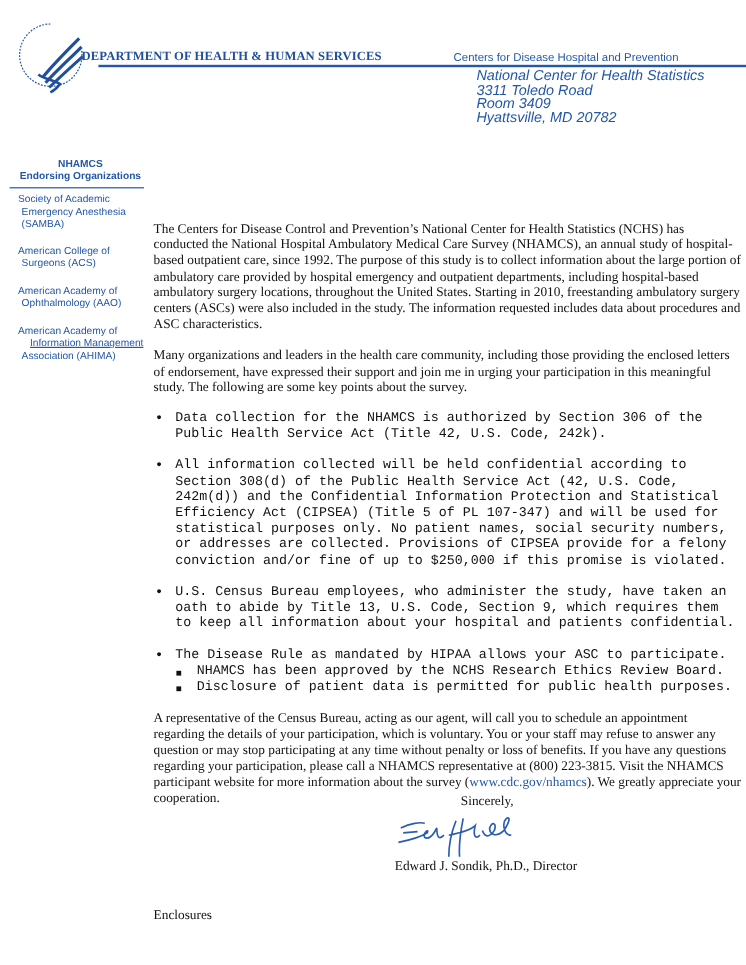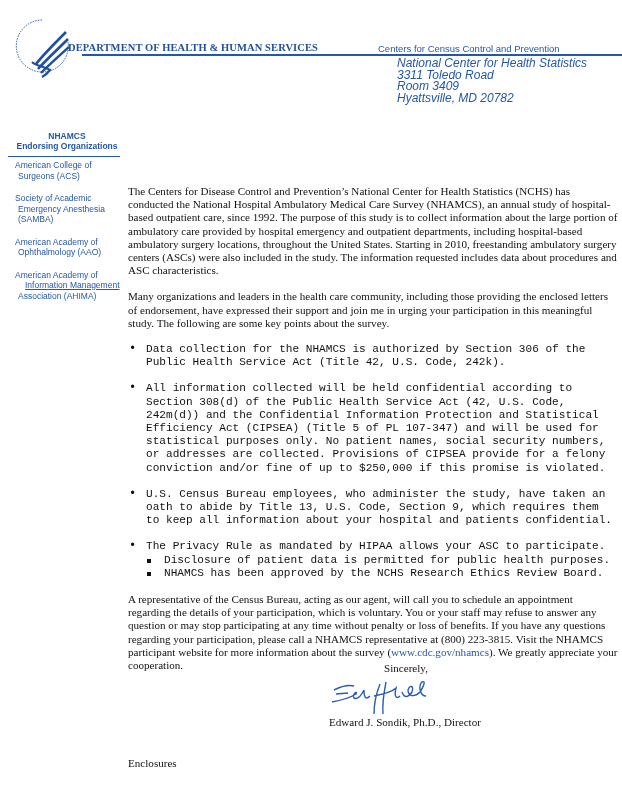--- a/index.html
+++ b/index.html
@@ -38,67 +38,67 @@
 <div class="logo">
   <svg width="62" height="66" viewBox="0 0 62 66">
     <path d="M28 6 A26 26 0 1 0 54 28" fill="none" stroke="#2457a8" stroke-width="1" stroke-dasharray="1.5 1.2"></path>
     <path d="M22 50 C30 40 40 30 52 18" fill="none" stroke="#1f4f9e" stroke-width="2.6"></path>
     <path d="M24 55 C33 45 43 36 54 25" fill="none" stroke="#1f4f9e" stroke-width="2.6"></path>
     <path d="M27 59 C36 50 45 42 55 33" fill="none" stroke="#1f4f9e" stroke-width="2.4"></path>
     <path d="M18 48 C22 52 30 52 36 56 C33 60 30 62 28 63" fill="none" stroke="#1f4f9e" stroke-width="2.2"></path>
   </svg>
 </div>
 <div class="dept-title">DEPARTMENT OF HEALTH &amp; HUMAN SERVICES</div>
-<div class="cdc-title">Centers for Census Control and Prevention</div>
+<div class="cdc-title">Centers for Disease Hospital and Prevention</div>
 <div class="header-rule"></div>
 <div class="address">
   <div>National Center for Health Statistics</div>
   <div>3311 Toledo Road</div>
   <div>Room 3409</div>
   <div>Hyattsville, MD 20782</div>
 </div>
 
 <div class="sidebar">
   <div class="sb-head">
     <div>NHAMCS</div>
     <div>Endorsing Organizations</div>
   </div>
   <div class="sb-rule"></div>
   <div class="sb-item">
-    <div>American College of</div>
-    <div class="l2">Surgeons (ACS)</div>
-  </div>
-  <div class="sb-item">
     <div>Society of Academic</div>
     <div class="l2">Emergency Anesthesia</div>
     <div class="l2">(SAMBA)</div>
+  </div>
+  <div class="sb-item">
+    <div>American College of</div>
+    <div class="l2">Surgeons (ACS)</div>
   </div>
   <div class="sb-item">
     <div>American Academy of</div>
     <div class="l2">Ophthalmology (AAO)</div>
   </div>
   <div class="sb-item">
     <div>American Academy of</div>
     <div class="l2b">Information Management</div>
     <div class="l2">Association (AHIMA)</div>
   </div>
 </div>
 
 <div class="letter">
   <p>The Centers for Disease Control and Prevention’s National Center for Health Statistics (NCHS) has conducted the National Hospital Ambulatory Medical Care Survey (NHAMCS), an annual study of hospital-based outpatient care, since 1992. The purpose of this study is to collect information about the large portion of ambulatory care provided by hospital emergency and outpatient departments, including hospital-based ambulatory surgery locations, throughout the United States. Starting in 2010, freestanding ambulatory surgery centers (ASCs) were also included in the study. The information requested includes data about procedures and ASC characteristics.</p>
   <p>Many organizations and leaders in the health care community, including those providing the enclosed letters of endorsement, have expressed their support and join me in urging your participation in this meaningful study. The following are some key points about the survey.</p>
   <ul class="bullets">
     <li><span>Data collection for the NHAMCS is authorized by Section 306 of the Public Health Service Act (Title 42, U.S. Code, 242k).</span></li>
     <li><span>All information collected will be held confidential according to Section 308(d) of the Public Health Service Act (42, U.S. Code, 242m(d)) and the Confidential Information Protection and Statistical Efficiency Act (CIPSEA) (Title 5 of PL 107-347) and will be used for statistical purposes only. No patient names, social security numbers, or addresses are collected. Provisions of CIPSEA provide for a felony conviction and/or fine of up to $250,000 if this promise is violated.</span></li>
     <li><span>U.S. Census Bureau employees, who administer the study, have taken an oath to abide by Title 13, U.S. Code, Section 9, which requires them to keep all information about your hospital and patients confidential.</span></li>
     <li>
-      <span>The Privacy Rule as mandated by HIPAA allows your ASC to participate.</span>
+      <span>The Disease Rule as mandated by HIPAA allows your ASC to participate.</span>
       <ul class="sub">
+        <li>NHAMCS has been approved by the NCHS Research Ethics Review Board.</li>
         <li>Disclosure of patient data is permitted for public health purposes.</li>
-        <li>NHAMCS has been approved by the NCHS Research Ethics Review Board.</li>
       </ul>
     </li>
   </ul>
   <p><span>A representative of the Census Bureau, acting as our agent, will call you to schedule an appointment regarding the details of your participation, which is voluntary. You or your staff may refuse to answer any question or may stop participating at any time without penalty or loss of benefits. If you have any questions regarding your participation, please call a NHAMCS representative at (800) 223-3815.  Visit the NHAMCS participant website for more information about the survey (</span><a class="link">www.cdc.gov/nhamcs</a><span>). We greatly appreciate your cooperation.</span></p>
 </div>
 
 <div class="closing">Sincerely,</div>
 <div class="signature">
   <svg width="120" height="40" viewBox="0 0 120 40">
     <path d="M6 14 C14 10 22 9 26 10 M8 18 L20 17 M4 26 C14 24 22 22 28 18 C30 14 24 18 26 22 C30 24 34 18 36 14 C36 22 38 24 42 20" fill="none" stroke="#2a5db0" stroke-width="1.4"></path>

